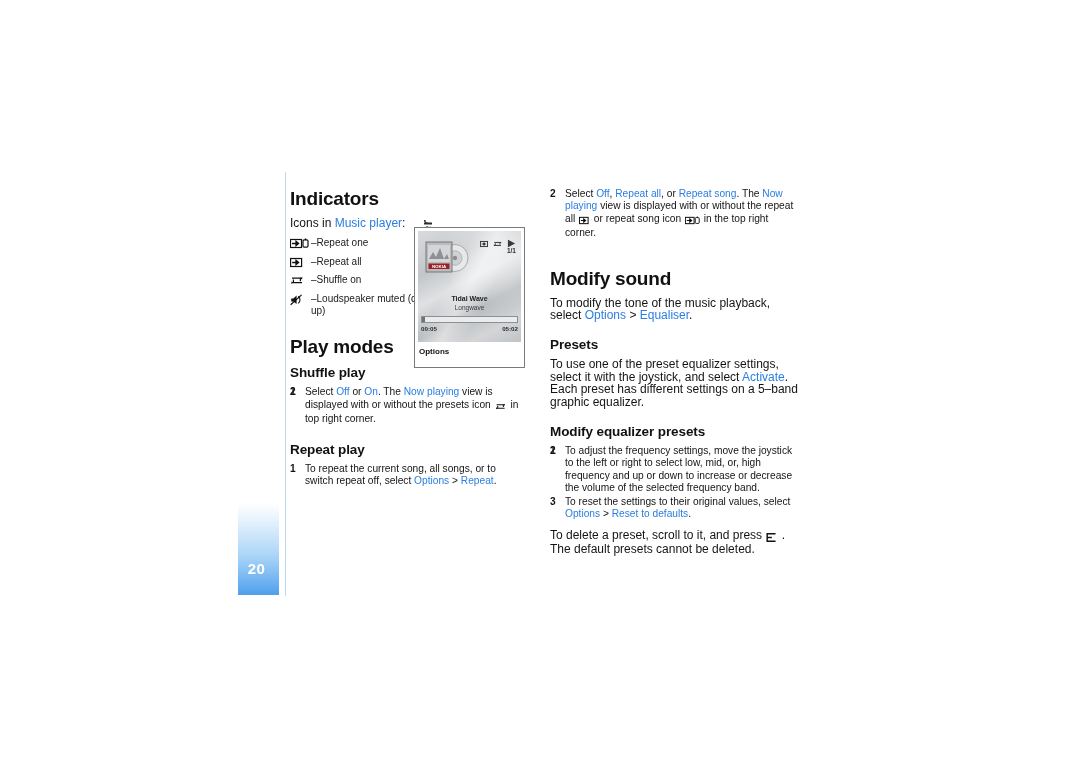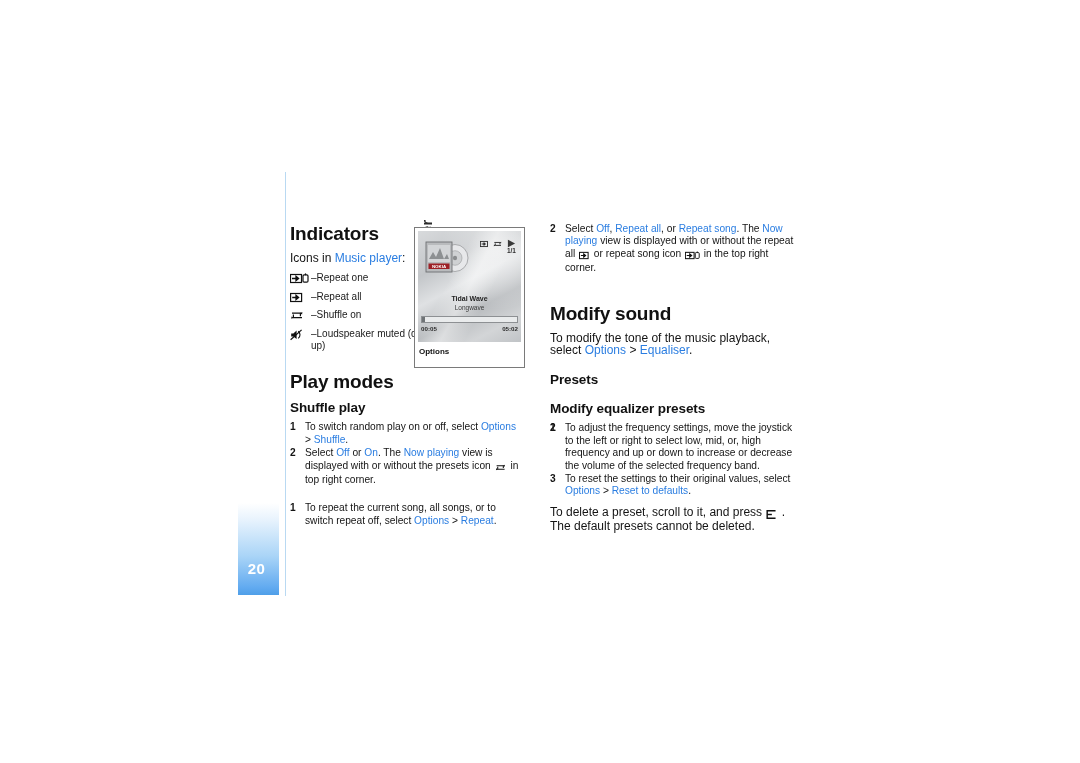--- a/index.html
+++ b/index.html
@@ -69,21 +69,20 @@
     top: 172px;
     width: 1px;
     height: 424px;
     background: #b9d9f2;
   }
 
   
   .col {
     position: absolute;
     top: 188px;
-    margin-top: 35px;
   }
   .col-left  { left: 290px; width: 232px; }
   .col-right { left: 550px; width: 248px; }
 
   h2.sec {
     font-size: 19px;
     font-weight: bold;
     margin: 0 0 7px 0;
     letter-spacing: -0.2px;
     color: #111;
@@ -318,35 +317,35 @@
     </div>
 
     <div class="spacer-14"></div>
 
     <h2 class="sec">Play modes</h2>
 
     <h3 class="sub">Shuffle play</h3>
     <ol class="steps">
       <li>
         <span class="num">1</span>
-        <span class="rich"><span>To switch random play on or off, select </span><span class="blue">Options</span><span> &gt; </span><span class="blue">Shuffle</span><span>.</span></span>
       </li>
       <li>
         <span class="num">2</span>
         <span class="rich"><span>Select </span><span class="blue">Off</span><span> or </span><span class="blue">On</span><span>. The </span><span class="blue">Now playing</span><span> view is displayed with or without the presets icon </span><span class="inline-ic"><svg width="12" height="9" viewBox="0 0 15 11" style="vertical-align:-1px">
                 <path d="M2 3.2 H10.4 V6.2" stroke="#111" stroke-width="1.3" fill="none"></path>
                 <path d="M12.4 2.1 L9.6 3.2 L12.1 4.5 Z" fill="#111"></path>
                 <path d="M12 7.6 H3.4 V4.6" stroke="#111" stroke-width="1.3" fill="none"></path>
                 <path d="M1.2 8.8 L4.0 7.7 L1.5 6.4 Z" fill="#111"></path>
               </svg></span><span> in top right corner.</span></span>
       </li>
     </ol>
 
     <div class="spacer-8"></div>
 
+    <h3 class="sub">Repeat play</h3>
     <ol class="steps">
       <li>
         <span class="num">1</span>
         <span class="rich"><span>To repeat the current song, all songs, or to switch repeat off, select  </span><span class="blue">Options</span><span> &gt; </span><span class="blue">Repeat</span><span>.</span></span>
       </li>
     </ol>
 
   </div>
 
   <div class="col col-right">
@@ -367,20 +366,21 @@
     </ol>
 
     <div class="spacer-20"></div>
 
     <h2 class="sec">Modify sound</h2>
     <p class="body rich"><span>To modify the tone of the music playback, select </span><span class="blue">Options</span><span> &gt; </span><span class="blue">Equaliser</span><span>.</span></p>
 
     <div class="spacer-8"></div>
 
     <h3 class="sub">Presets</h3>
+    <p class="body rich"><span>To use one of the preset equalizer settings, select it with the joystick, and select </span><span class="blue">Activate</span><span>. Each preset has different settings on a 5–band graphic equalizer.</span></p>
 
     <div class="spacer-8"></div>
 
     <h3 class="sub">Modify equalizer presets</h3>
     <ol class="steps">
       <li>
         <span class="num">1</span>
       </li>
       <li>
         <span class="num">2</span>

